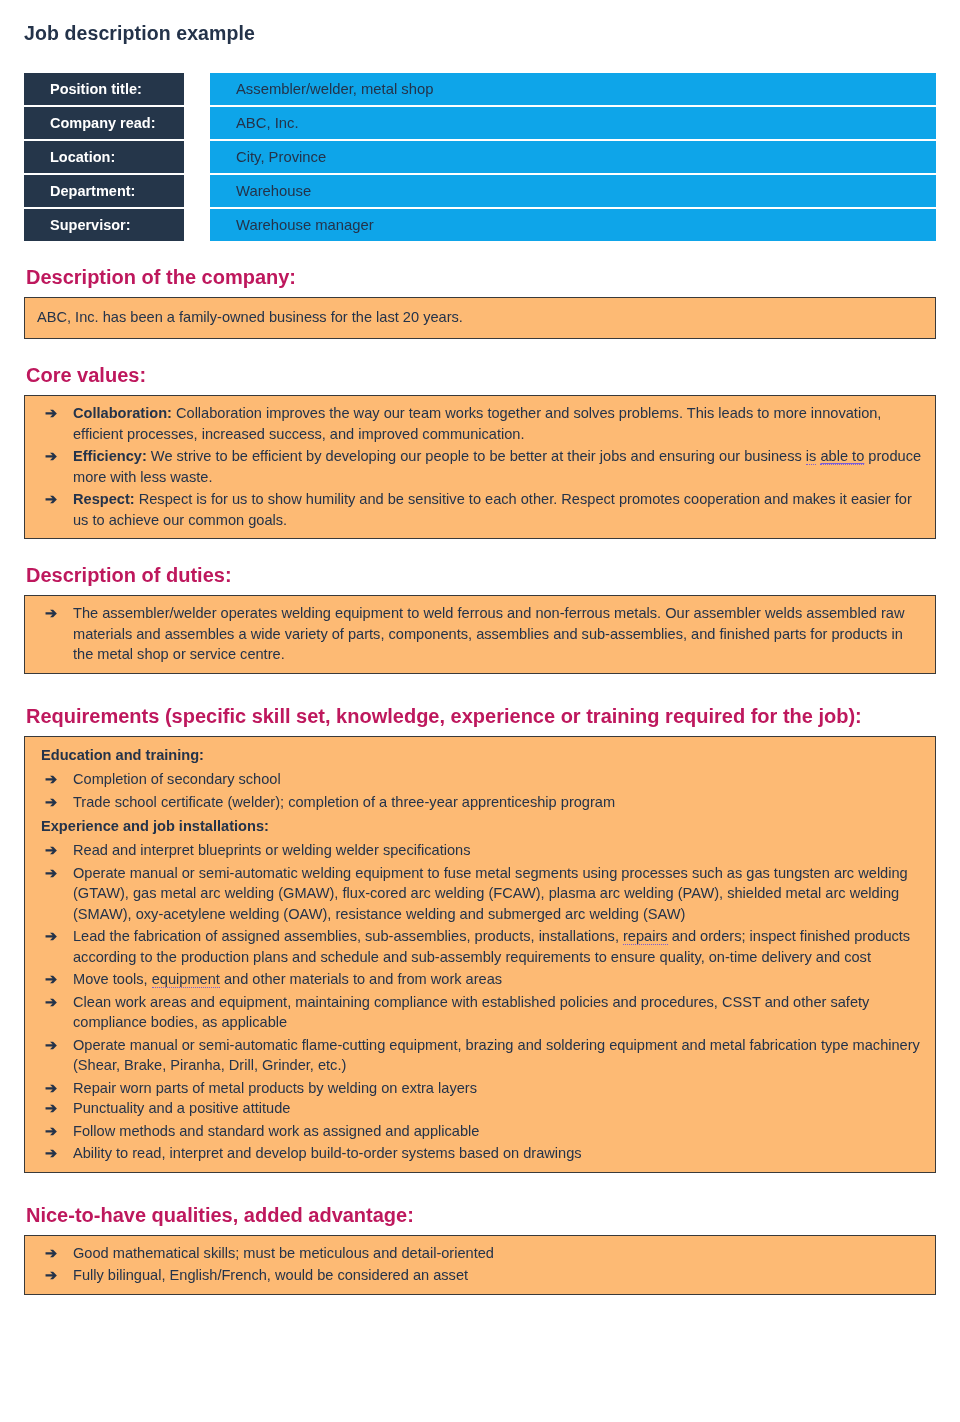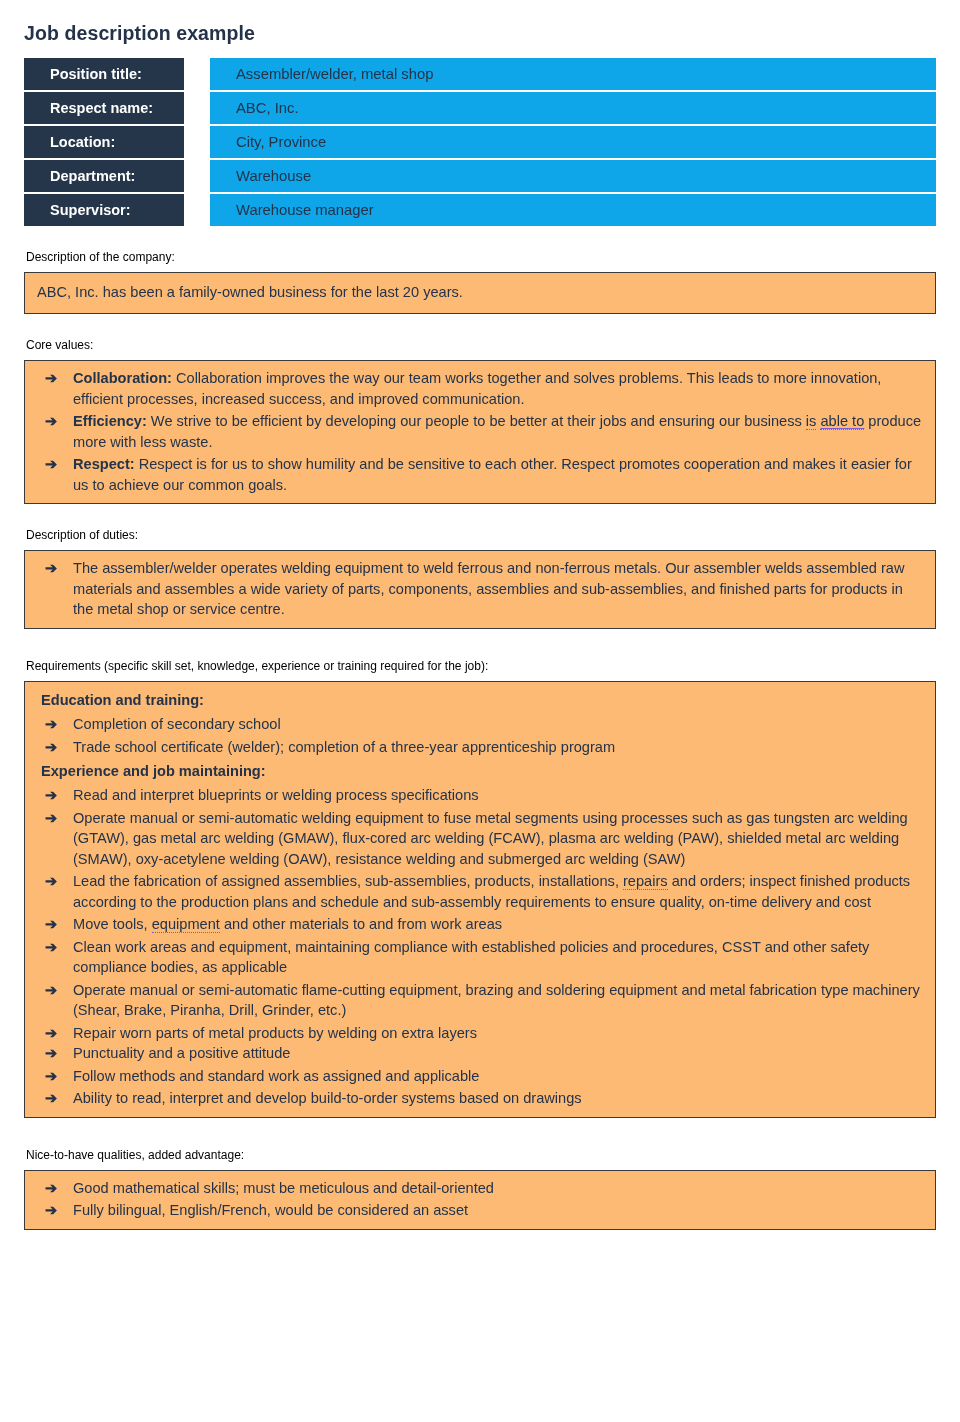--- a/index.html
+++ b/index.html
@@ -13,21 +13,21 @@
     -webkit-font-smoothing: antialiased;
   }
   .page { padding: 22px 24px 0 24px; }
 
   
   .doc-title {
     font-size: 19.5px;
     font-weight: bold;
     color: #24334a;
     letter-spacing: 0.1px;
-    margin: 0 0 11px 0;
+    margin: 0 0 26px 0;
     line-height: 1.2;
   }
 
   
   .info-table {
     width: 912px;
     border-collapse: separate;
     border-spacing: 0 2px;
     margin-bottom: 22px;
   }
@@ -44,23 +44,23 @@
   .info-spacer { width: 4px; background: #ffffff; padding: 0; }
   .info-value {
     background: #0ea5e9;
     color: #24334a;
     font-size: 14.8px;
     padding: 8px 10px 8px 11px;
   }
 
   
   .section-heading {
-    font-size: 12px;
-    font-weight: normal;
-    color: #000000;
+    font-size: 20px;
+    font-weight: bold;
+    color: #be185d;
     margin: 0 0 7px 2px;
     line-height: 1.25;
   }
   .section-gap { height: 24px; }
   .section-gap-lg { height: 30px; }
 
   
   .box {
     border: 1.6px solid #3a3a3a;
     background: #fdba74;
@@ -127,21 +127,21 @@
   <h1 class="doc-title">Job description example</h1>
 
   <table class="info-table">
     <tbody>
       <tr>
         <td class="info-label">Position title:</td>
         <td class="info-spacer"></td>
         <td class="info-value">Assembler/welder, metal shop</td>
       </tr>
       <tr>
-        <td class="info-label">Respect name:</td>
+        <td class="info-label">Company read:</td>
         <td class="info-spacer"></td>
         <td class="info-value">ABC, Inc.</td>
       </tr>
       <tr>
         <td class="info-label">Location:</td>
         <td class="info-spacer"></td>
         <td class="info-value">City, Province</td>
       </tr>
       <tr>
         <td class="info-label">Department:</td>
@@ -203,25 +203,25 @@
       <li>
         <span class="arrow-icon">➔</span>
         <span>Completion of secondary school</span>
       </li>
       <li>
         <span class="arrow-icon">➔</span>
         <span>Trade school certificate (welder); completion of a three-year apprenticeship program</span>
       </li>
     </ul>
 
-    <div class="sub-heading tight">Experience and job maintaining:</div>
-    <ul class="arrows">
-      <li>
-        <span class="arrow-icon">➔</span>
-        <span>Read and interpret blueprints or welding process specifications</span>
+    <div class="sub-heading tight">Experience and job installations:</div>
+    <ul class="arrows">
+      <li>
+        <span class="arrow-icon">➔</span>
+        <span>Read and interpret blueprints or welding welder specifications</span>
       </li>
       <li>
         <span class="arrow-icon">➔</span>
         <span>Operate manual or semi-automatic welding equipment to fuse metal segments using processes such as gas tungsten arc welding (GTAW), gas metal arc welding (GMAW), flux-cored arc welding (FCAW), plasma arc welding (PAW), shielded metal arc welding (SMAW), oxy-acetylene welding (OAW), resistance welding and submerged arc welding (SAW)</span>
       </li>
       <li>
         <span class="arrow-icon">➔</span>
         <span>Lead the fabrication of assigned assemblies, sub-assemblies, products, installations, </span><span class="spell-dotted">repairs</span><span> and orders; inspect finished products according to the production plans and schedule and sub-assembly requirements to ensure quality, on-time delivery and cost</span>
       </li>
       <li>

